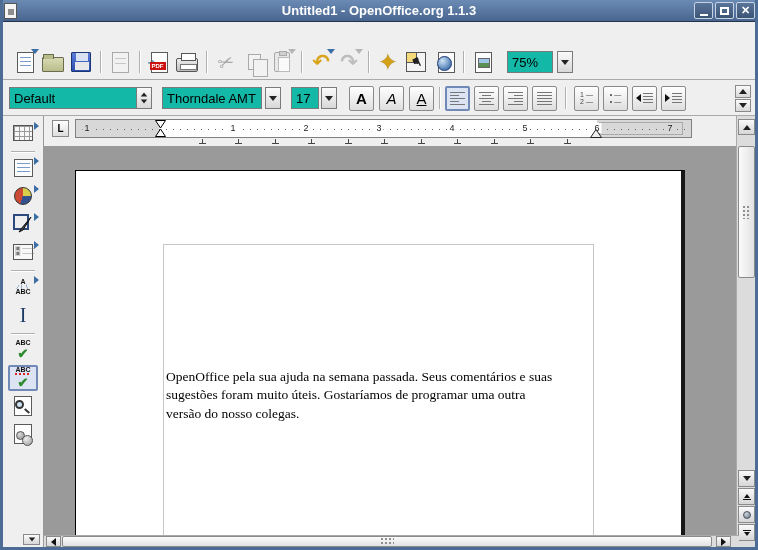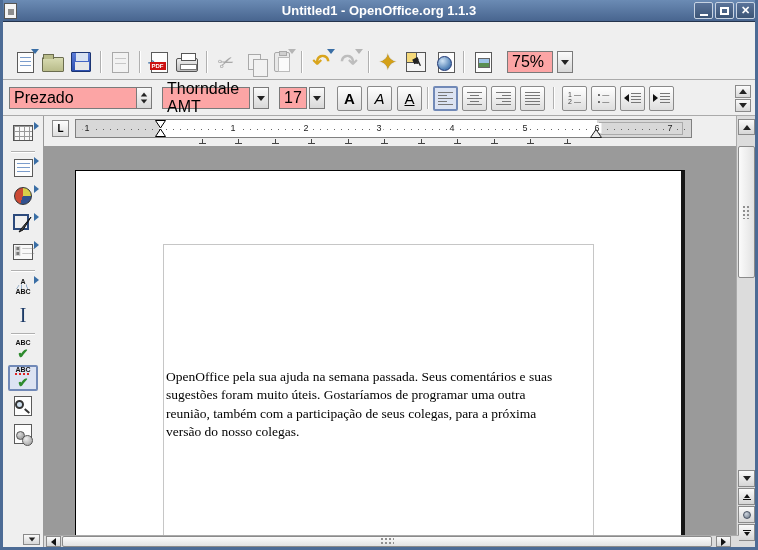--- a/index.html
+++ b/index.html
@@ -69,21 +69,21 @@
 
   .stylist-grid { width:20px; height:20px; border:1px solid #555; background:#f4f4f4; position:relative; }
   .stylist-grid::before { content:""; position:absolute; left:0; top:0; width:9px; height:9px; background:#f5d97a; border-right:1px solid #555; border-bottom:1px solid #555; }
   .stylist-grid::after { content:"☛"; position:absolute; left:4px; top:2px; font-size:13px; color:#222; transform:rotate(65deg); }
 
   .globe { width:15px; height:15px; border-radius:50%; border:1px solid #1c3573;
            background:radial-gradient(circle at 35% 30%, #cfe3f5, #4f7fb5 70%); position:absolute; left:-2px; bottom:1px; }
   .landscape { position:absolute; left:2px; top:5px; width:12px; height:10px; background:linear-gradient(#9ec4e8 55%, #5b8f52 55%); border:1px solid #666; }
 
   .combo { display:flex; align-items:center; height:22px; flex:none; }
-  .combo .box { height:22px; background:#fca5a5; border:1px solid #7a7a7a; display:flex; align-items:center; padding:0 4px; font-size:16px; color:#000; }
+  .combo .box { height:22px; background:#14b8a6; border:1px solid #7a7a7a; display:flex; align-items:center; padding:0 4px; font-size:13px; color:#000; }
   .combo .btn { width:16px; height:22px; background:linear-gradient(#fafafa,#d8d8d8); border:1px solid #7a7a7a; border-left:none;
                 display:flex; align-items:center; justify-content:center; }
   .tri-dn { width:0; height:0; border-left:4px solid transparent; border-right:4px solid transparent; border-top:5px solid #222; }
   .tri-up { width:0; height:0; border-left:4px solid transparent; border-right:4px solid transparent; border-bottom:5px solid #222; }
   .spin { display:flex; flex-direction:column; justify-content:center; gap:2px; width:15px; height:22px; background:linear-gradient(#fafafa,#d8d8d8); border:1px solid #7a7a7a; border-left:none; align-items:center; }
   .spin .t { transform:scale(.8); }
 
   .fmt-btn { width:25px; height:25px; border:1px solid #8a8a8a; border-radius:2px; background:linear-gradient(#ffffff,#dedede);
              display:flex; align-items:center; justify-content:center; flex:none; position:relative; }
   .fmt-btn.sel { background:#dce3f2; border:2px solid #7189b7; }
@@ -259,28 +259,28 @@
     <span class="combo" style="margin-left:10px">
       <span class="box" style="width:46px">75%</span>
       <span class="btn" style="margin-left:4px;border-left:1px solid #7a7a7a">
           <span class="tri-dn"></span>
         </span>
     </span>
   </div>
 
   <div class="tb tb-format">
     <span class="combo">
-      <span class="box" style="width:128px">Prezado</span>
+      <span class="box" style="width:128px">Default</span>
       <span class="spin">
           <span class="tri-up t"></span>
           <span class="tri-dn t"></span>
         </span>
     </span>
     <span class="combo" style="margin-left:10px">
-      <span class="box" style="width:88px">Thorndale AMT</span>
+      <span class="box" style="width:100px">Thorndale AMT</span>
       <span class="btn" style="margin-left:3px;border-left:1px solid #7a7a7a">
           <span class="tri-dn"></span>
         </span>
     </span>
     <span class="combo" style="margin-left:10px">
       <span class="box" style="width:28px">17</span>
       <span class="btn" style="margin-left:2px;border-left:1px solid #7a7a7a">
           <span class="tri-dn"></span>
         </span>
     </span>
@@ -480,21 +480,20 @@
       <span class="tabmark" style="left:489px"></span>
     </div>
   </div>
 
   <div class="workspace">
     <div class="page">
       <div class="text-bounds">
         <div class="docline"></div>
         <div class="docline">OpenOffice pela sua ajuda na semana passada. Seus comentários e suas</div>
         <div class="docline">sugestões foram muito úteis. Gostaríamos de programar uma outra</div>
-        <div class="docline">reunião, também com a participação de seus colegas, para a próxima</div>
         <div class="docline">versão do nosso colegas.</div>
       </div>
     </div>
   </div>
 
   <div class="vscroll">
     <span class="sb-btn up">
         <span class="tri-up"></span>
       </span>
     <span class="thumb">

